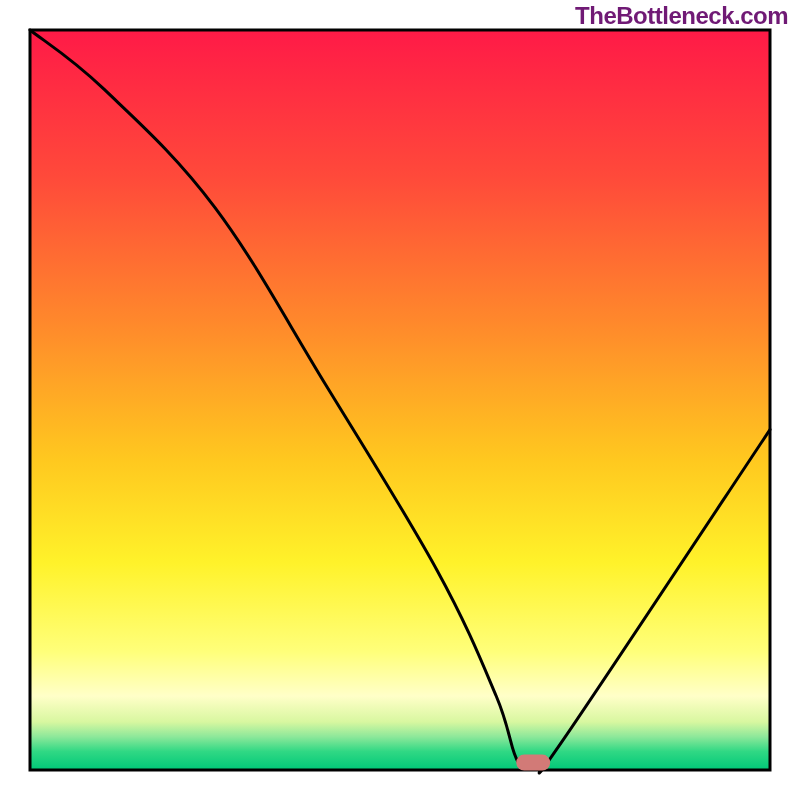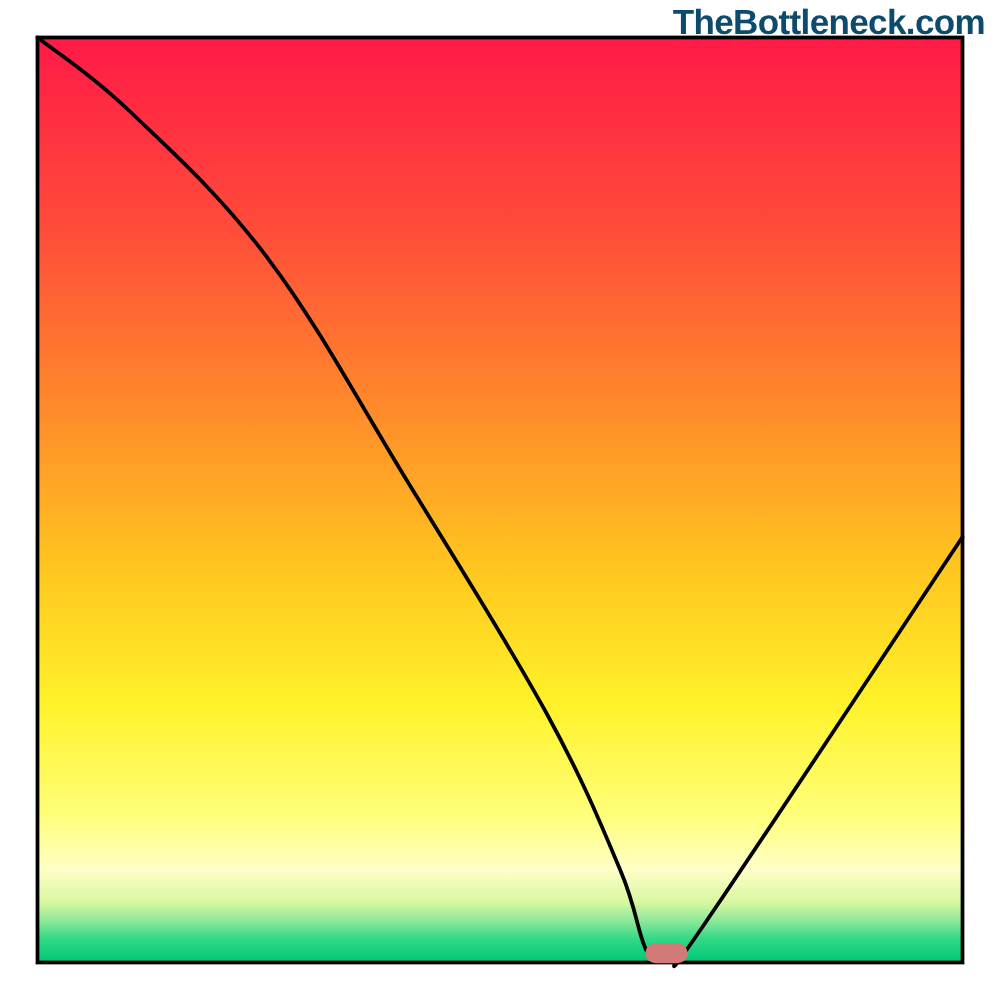--- a/index.html
+++ b/index.html
@@ -13,23 +13,23 @@
   .frame {
     position: relative;
     width: 800px;
     height: 800px;
     background: #ffffff;
   }
   .watermark {
     position: absolute;
     top: 2px;
     right: 12px;
-    font-size: 28px;
+    font-size: 24px;
     font-weight: 600;
-    color: #0c4a6e;
+    color: #701a75;
     letter-spacing: -0.5px;
   }
   svg {
     display: block;
   }
 </style>
 </head>
 <body>
 
 <div class="frame">

